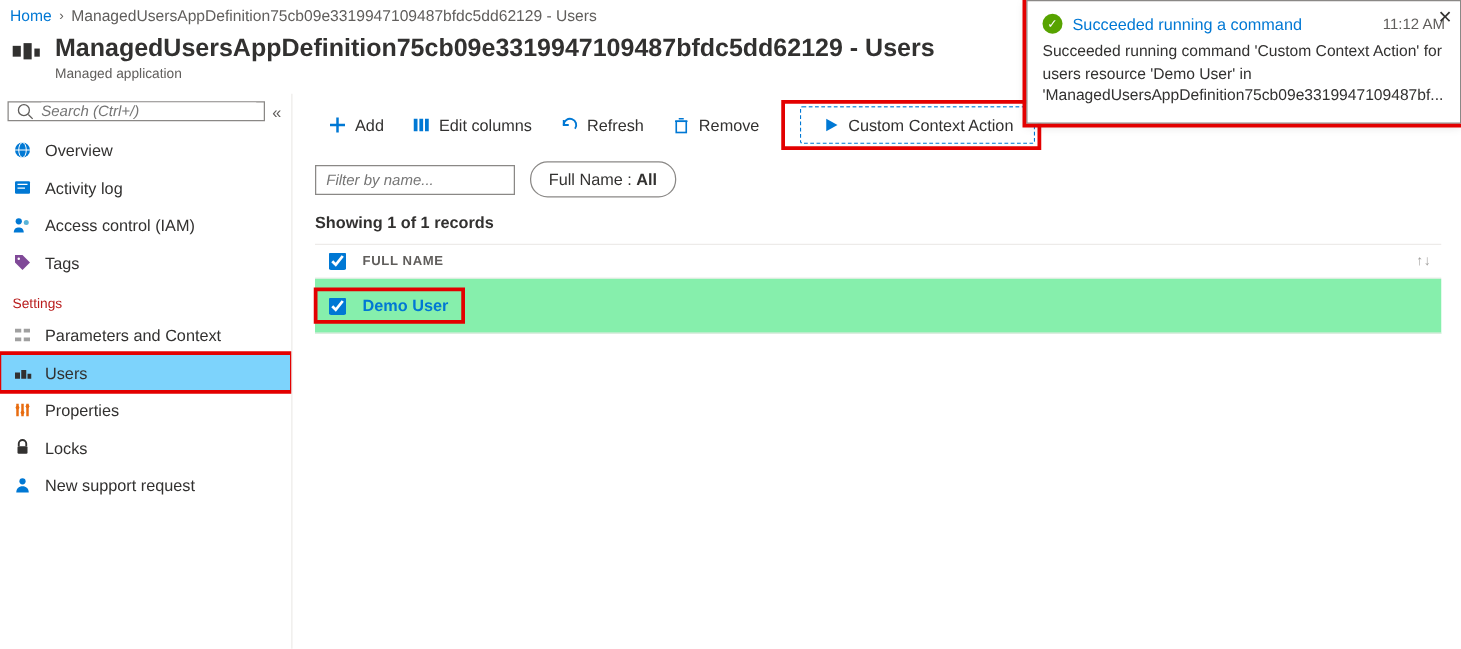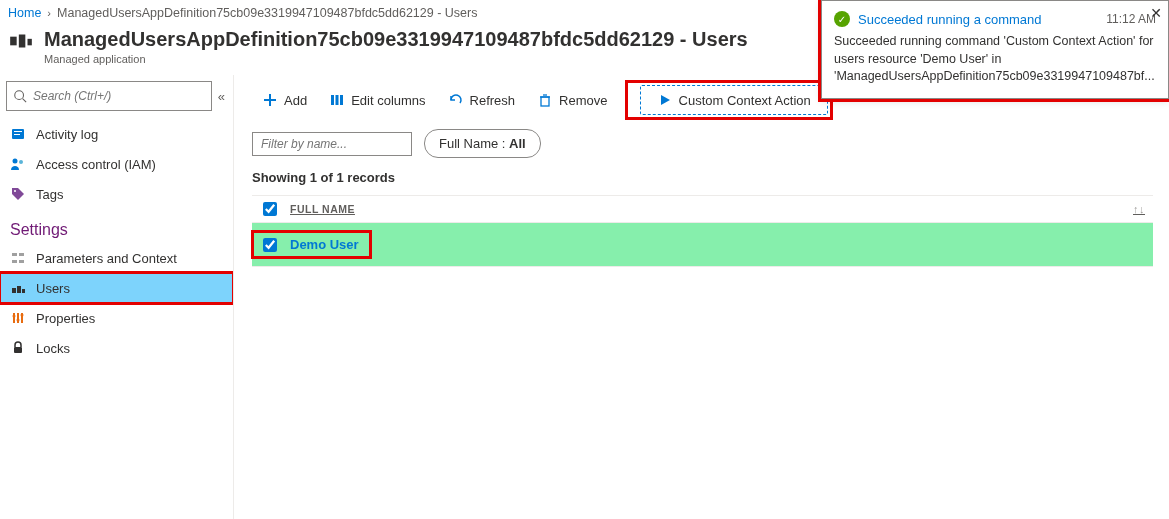--- a/index.html
+++ b/index.html
@@ -49,21 +49,21 @@
   }
   .search-row {
     padding: 6px 6px 8px 6px;
     display: flex;
     align-items: center;
     gap: 4px;
   }
   .search-box {
     flex: 1;
     border: 1px solid #8a8886;
-    height: 30px;
+    height: 16px;
     display: flex;
     align-items: center;
     padding: 0 6px;
     gap: 6px;
   }
   .search-box input {
     border: none;
     outline: none;
     font-style: italic;
     font-size: 12px;
@@ -77,22 +77,22 @@
     display: flex;
     align-items: center;
     gap: 10px;
     padding: 7px 10px;
     cursor: pointer;
     font-size: 13px;
   }
   .nav-item.selected { background: #7dd3fc; }
   .nav-item .nicon { width: 16px; height: 16px; flex-shrink: 0; display:flex; align-items:center; justify-content:center; }
   .nav-group {
-    font-size: 16px;
-    color: #701a75;
+    font-size: 11px;
+    color: #b91c1c;
     padding: 12px 10px 4px 10px;
   }
   .red-box { outline: 3px solid #e30000; outline-offset: -1px; }
 
   
   .main { flex: 1; padding: 0 0 0 0; display:flex; flex-direction:column; }
   .toolbar {
     display: flex;
     align-items: center;
     gap: 2px;
@@ -153,21 +153,20 @@
   .thead {
     display: flex;
     align-items: center;
     border-top: 1px solid #edebe9;
     border-bottom: 1px solid #edebe9;
     padding: 6px 4px;
     font-size: 10.5px;
     letter-spacing: 0.5px;
     font-weight: 600;
     color: #605e5c;
-    text-decoration: underline;
   }
   .check-cell { width: 28px; display:flex; align-items:center; justify-content:center; }
   .check-cell input { width: 14px; height: 14px; accent-color:#0078d4; }
   .sort-icon { margin-left:auto; color:#a19f9d; font-size:11px; padding-right:4px; }
   .trow {
     display: flex;
     align-items: center;
     padding: 10px 4px;
     background: #86efac;
     border-bottom: 1px solid #edebe9;
@@ -236,20 +235,30 @@
             <line x1="11" y1="11" x2="15" y2="15" stroke="#605e5c" stroke-width="1.2"></line>
           </svg>
         <input placeholder="Search (Ctrl+/)" style="">
       </div>
       <span class="collapse-btn">«</span>
     </div>
 
     <div class="nav-item">
       <span class="nicon">
           <svg viewBox="0 0 16 16">
+            <circle cx="8" cy="8" r="6" fill="#0078d4"></circle>
+            <ellipse cx="8" cy="8" rx="3" ry="6" fill="none" stroke="#fff" stroke-width="0.8"></ellipse>
+            <line x1="2" y1="8" x2="14" y2="8" stroke="#fff" stroke-width="0.8"></line>
+          </svg>
+        </span>
+      <span>Overview</span>
+    </div>
+    <div class="nav-item">
+      <span class="nicon">
+          <svg viewBox="0 0 16 16">
             <rect x="2" y="3" width="12" height="10" rx="1" fill="#0078d4"></rect>
             <rect x="4" y="5" width="8" height="1" fill="#fff"></rect>
             <rect x="4" y="8" width="6" height="1" fill="#fff"></rect>
           </svg>
         </span>
       <span>Activity log</span>
     </div>
     <div class="nav-item">
       <span class="nicon">
           <svg viewBox="0 0 16 16">
@@ -310,20 +319,29 @@
       <span class="nicon">
           <svg viewBox="0 0 16 16">
             <rect x="4" y="7" width="8" height="6" rx="1" fill="#323130"></rect>
             <path d="M5 7V5a3 3 0 016 0v2" fill="none" stroke="#323130" stroke-width="1.5"></path>
           </svg>
         </span>
       <span>Locks</span>
     </div>
 
 
+    <div class="nav-item">
+      <span class="nicon">
+          <svg viewBox="0 0 16 16">
+            <circle cx="8" cy="5" r="2.5" fill="#0078d4"></circle>
+            <path d="M3 14c0-3 2-5 5-5s5 2 5 5" fill="#0078d4"></path>
+          </svg>
+        </span>
+      <span>New support request</span>
+    </div>
   </div>
 
   <div class="main">
     <div class="toolbar">
       <div class="tool-btn">
         <span class="ticon">
             <svg viewBox="0 0 16 16">
               <line x1="8" y1="2" x2="8" y2="14" stroke="#0078d4" stroke-width="2"></line>
               <line x1="2" y1="8" x2="14" y2="8" stroke="#0078d4" stroke-width="2"></line>
             </svg>

